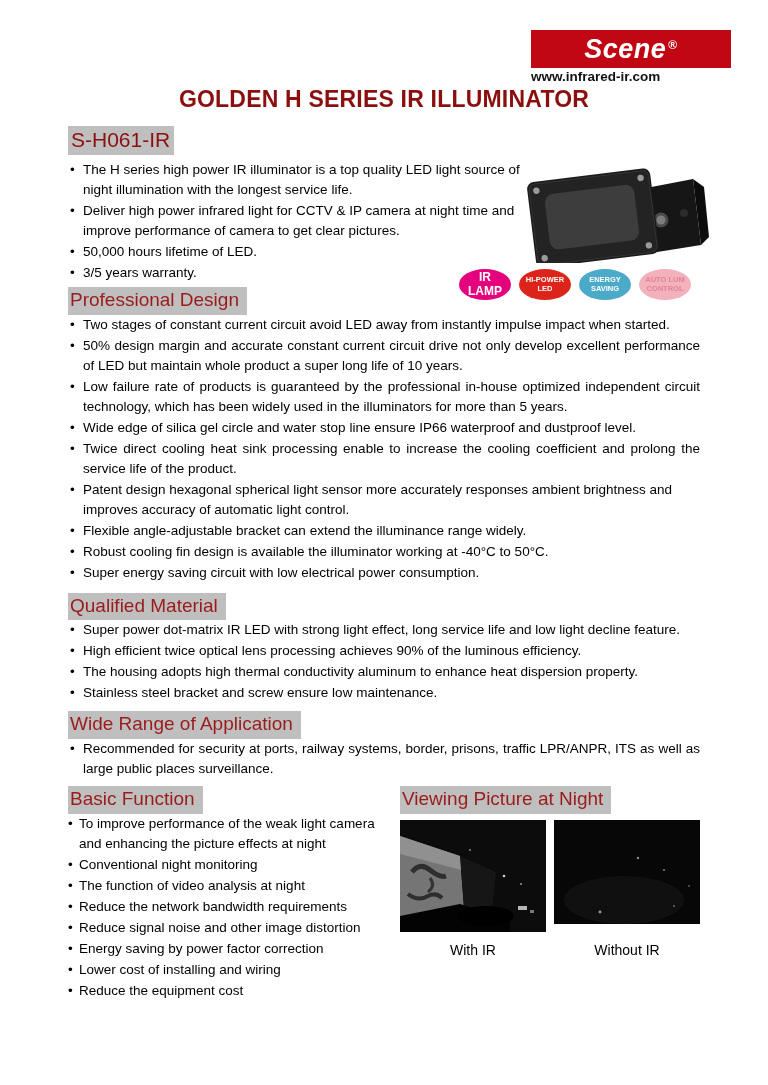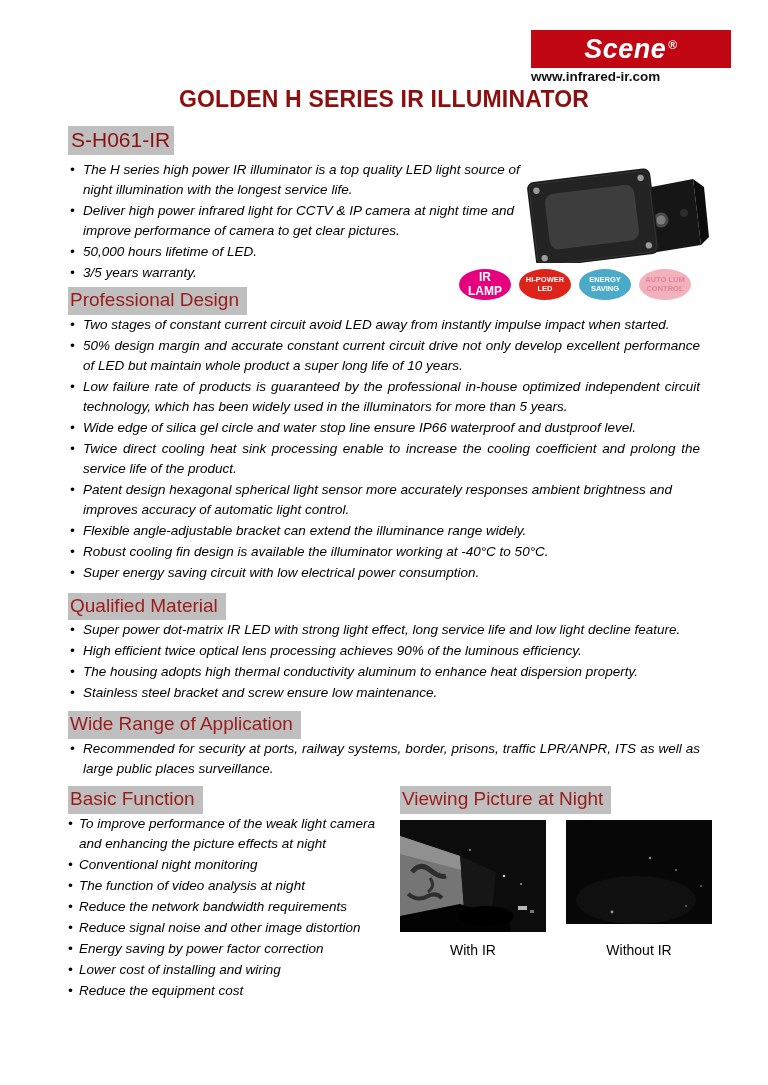--- a/index.html
+++ b/index.html
@@ -57,21 +57,21 @@
     background: var(--highlight_gray);
     padding: 2px 8px 4px 2px;
     line-height: 1.15;
   }
   .mt3 { margin-top: 3px; }
   .mt8 { margin-top: 8px; }
   .mt10 { margin-top: 10px; }
 
   
   ul.bullets { list-style: none; margin: 0; padding: 0; font-size: 13.5px; line-height: 20px; }
-  ul.bullets li { position: relative; padding-left: 15px; margin-bottom: 1px; font-style: italic; }
+  ul.bullets li { position: relative; padding-left: 15px; margin-bottom: 1px; }
   ul.bullets li::before { content: "\2022"; position: absolute; left: 2px; }
   ul.bullets.tight li { padding-left: 11px; }
   ul.bullets.tight li::before { left: 0; }
   .justify { text-align: justify; }
   .nw { white-space: nowrap; }
 
   .intro { position: relative; margin-top: 5px; height: 124px; }
   .intro ul { width: 468px; }
   .pro-list { margin-top: 8px; }
   .qm-list { margin-top: 7px; }
@@ -89,21 +89,21 @@
     text-align: center; font-weight: bold; font-size: 7.5px; line-height: 1.15;
     padding: 2px;
   }
   .badge.first { font-size: 12px; }
 
   
   .cols { display: flex; margin-top: 7px; }
   .col-left { width: 322px; flex: 0 0 322px; }
   .col-right { flex: 1; margin-left: 10px; }
   .bf-list { margin-top: 6px; width: 322px; }
-  .figures { display: flex; margin-top: 6px; gap: 20px; }
+  .figures { display: flex; margin-top: 6px; gap: 8px; }
   .figure { width: 146px; display: flex; flex-direction: column; align-items: center; }
   .figure .caption { font-size: 14px; margin-top: 10px; color: #000; }
   .figure svg { display: block; }
 </style>
 </head>
 <body>
 
 <div class="page">
 
   <div class="brand">

